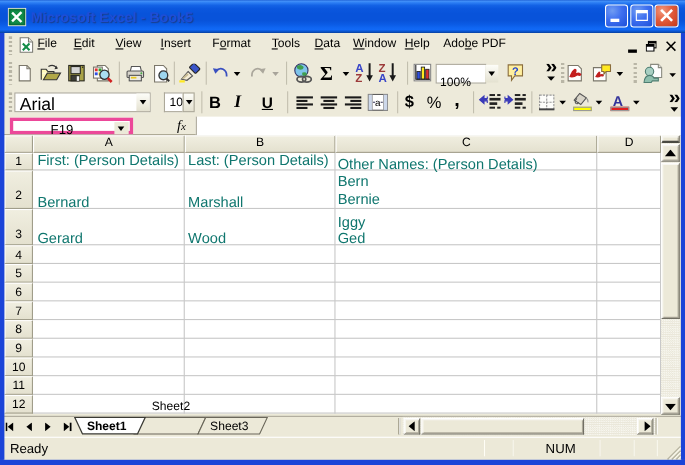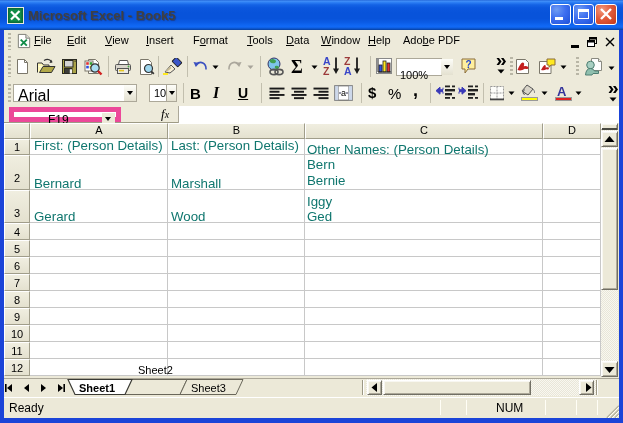--- a/index.html
+++ b/index.html
@@ -1,40 +1,40 @@
 <!DOCTYPE html>
 <html><head><meta charset="utf-8"><style>
 *{margin:0;padding:0;box-sizing:border-box}
 html,body{width:623px;height:423px;overflow:hidden}
 #w{position:relative;width:623px;height:423px;font-family:"Liberation Sans",sans-serif;background:#ece9d8;overflow:hidden}
 .abs{position:absolute}
 
 #title{left:0;top:0;width:623px;height:30px;background:
 linear-gradient(180deg,#2265d8 0%,#418ff8 4%,#2d7ff4 8%,#1463e6 16%,#0b57de 26%,#0853da 42%,#0853da 62%,#0b5ce6 75%,#0f66f2 84%,#1169f6 90%,#0c56ce 95%,#07409f 100%)}
 #ticon{left:7px;top:7px;width:17px;height:17px}
-#ttext{left:28px;top:8px;color:#404040;font-weight:bold;font-size:13px;letter-spacing:0px;text-shadow:1px 1px 1px #1a3e8c}
+#ttext{left:28px;top:8px;color:#1d4ed8;font-weight:bold;font-size:13px;letter-spacing:0px;text-shadow:1px 1px 1px #1a3e8c}
 .tb{top:4px;width:21px;height:21px;border:1px solid #fff;border-radius:3px}
 .tbb{background:radial-gradient(circle at 30% 25%,#6f9cf2 0%,#3e6ff0 45%,#1d50d8 100%)}
 #bmin{left:550px}#bmax{left:573px}
 #bclo{left:595px;width:22px;background:radial-gradient(circle at 30% 25%,#f2987c 0%,#e25c3c 45%,#c43818 100%)}
 .glyph{position:absolute;color:#fff}
 
 #menu{left:0;top:30px;width:623px;height:23px;background:#edeada;border-left:3px solid #1b44d8;border-right:3px solid #1b44d8}
 .mi{position:absolute;top:4px;font-size:11px;color:#000}
 .u{text-decoration:underline}
 
 .tbar{left:0;width:623px;background:#edeada;border-left:3px solid #1b44d8;border-right:3px solid #1b44d8}
 #tb1{top:53px;height:27px}
 #tb2{top:80px;height:26px}
 .grip{position:absolute;left:5px;width:3px;background:repeating-linear-gradient(180deg,#b9b6a6 0,#b9b6a6 2px,transparent 2px,transparent 4px)}
 .sep{position:absolute;width:1px;background:#c2bfae}
 .darr{position:absolute;width:0;height:0;border-left:3px solid transparent;border-right:3px solid transparent;border-top:4px solid #000}
 
 #fbar{left:0;top:106px;width:623px;height:17px;background:#edeada;border-left:3px solid #1b44d8;border-right:3px solid #1b44d8;border-bottom:1px solid #9e9b85}
-#nbox{position:absolute;left:6px;top:1px;width:112px;height:15px;background:#fff;border:5px solid #ec4899}
+#nbox{position:absolute;left:6px;top:1px;width:112px;height:15px;background:#fff;border:3px solid #ec4899}
 #fx{position:absolute;left:158px;top:0px;font-size:13px;font-style:italic;font-weight:normal;font-family:"Liberation Serif",serif}
 #finput{position:absolute;left:175px;top:0px;width:444px;height:17px;background:#fff;border-left:1px solid #aca899}
 .hdr{position:absolute;background:linear-gradient(180deg,#f0eee0,#e4e1cf);border-right:1px solid #a09d8a;border-bottom:1px solid #a09d8a;border-top:1px solid #fff;border-left:1px solid #fff;font-size:11px;color:#000;text-align:center}
 .gl-v{position:absolute;width:1px;background:#c8c8c8}
 .gl-h{position:absolute;height:1px;background:#c8c8c8}
 .ct{position:absolute;font-size:13.3px;color:#0f766e;white-space:nowrap}
 
 .sb{background:#ece9d8;border:1px solid;border-color:#fff #716f64 #716f64 #fff;box-shadow:inset 1px 1px 0 #f8f7f1, inset -1px -1px 0 #aca899}
 .track{background:repeating-conic-gradient(#f8f7f0 0% 25%,#e9e6d8 0% 50%) 0 0/2px 2px}
 

